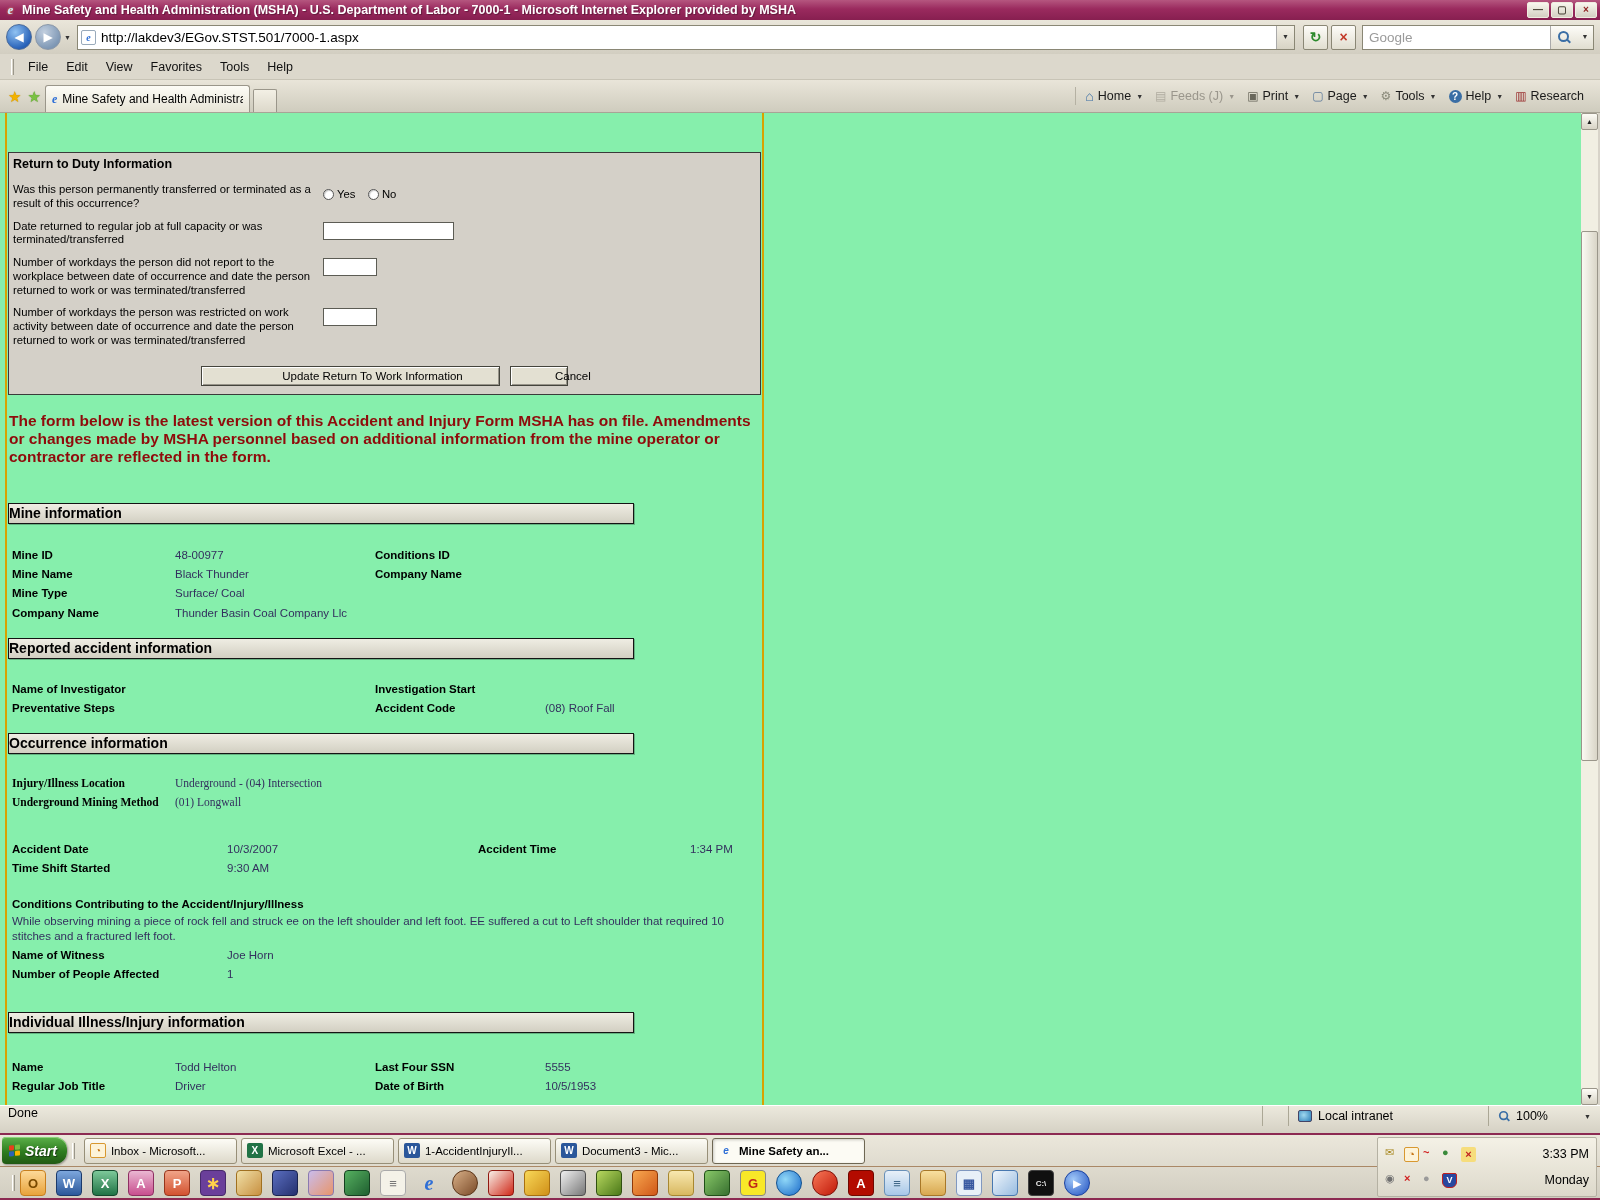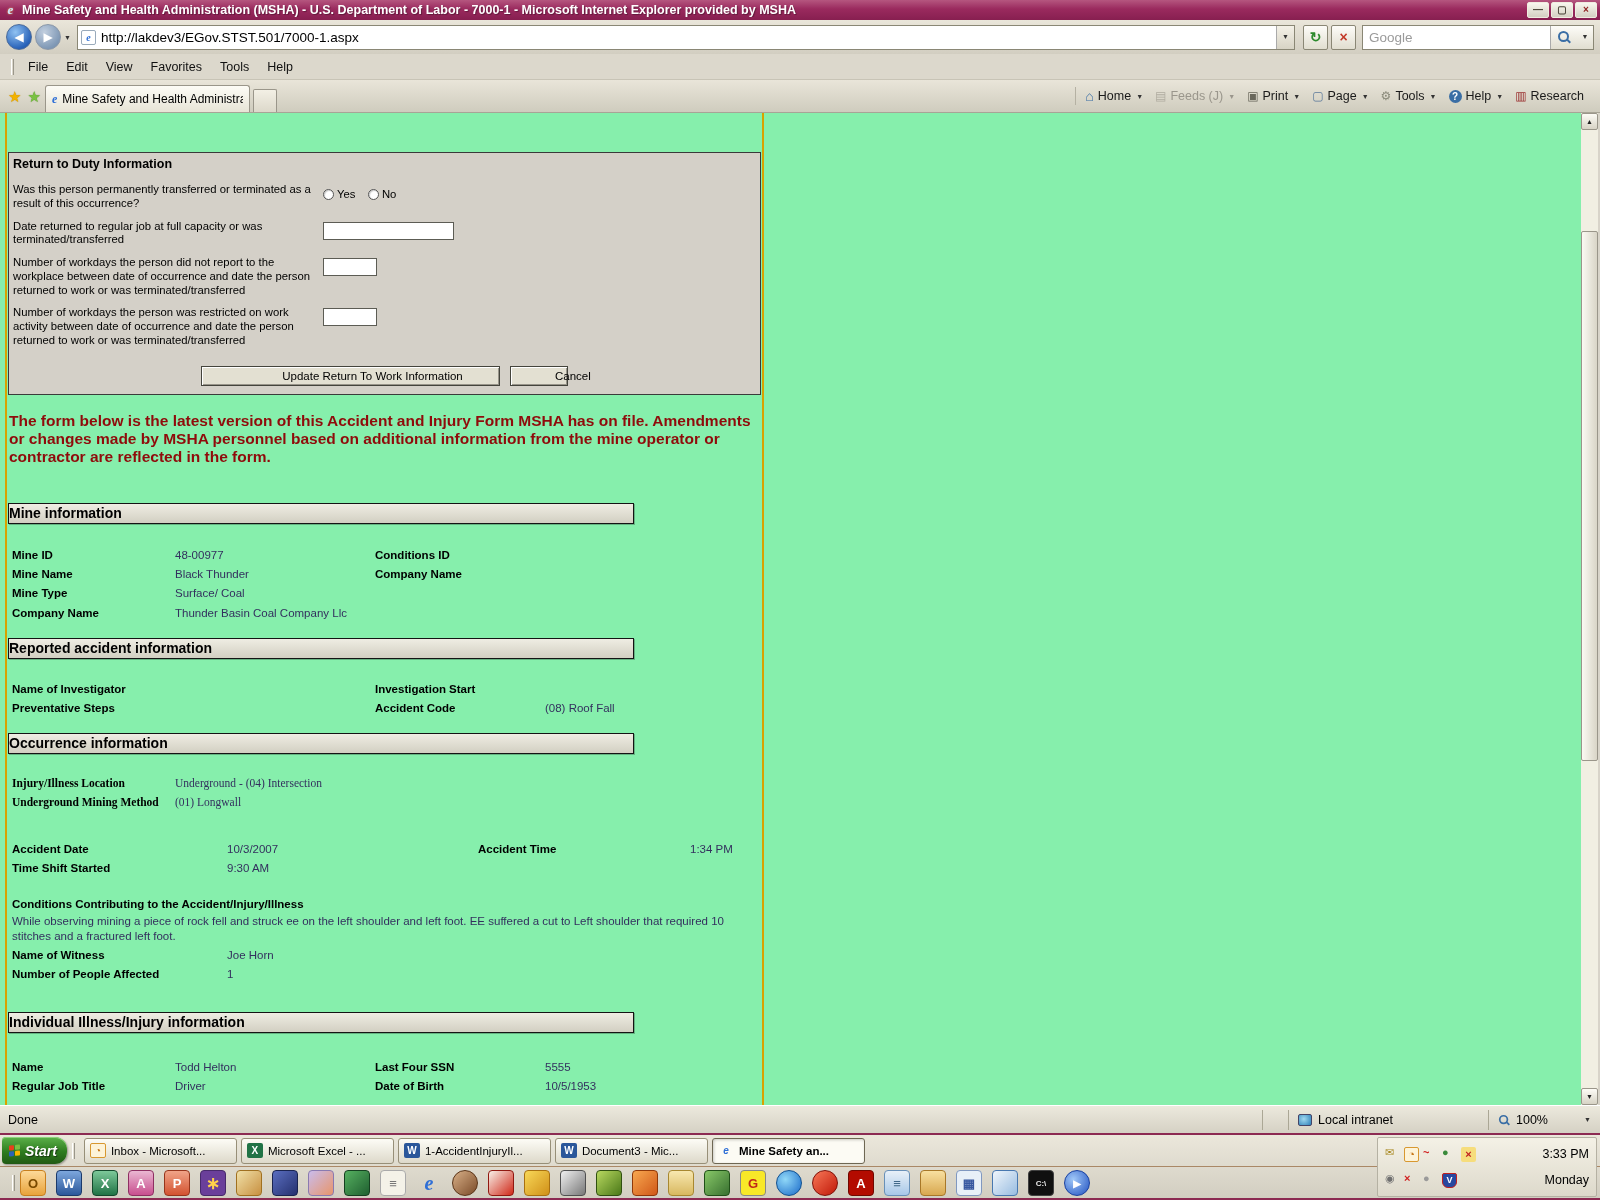--- a/index.html
+++ b/index.html
@@ -147,21 +147,21 @@
   
   .vscroll { position:absolute; left:1581px; top:113px; width:17px; height:992px; background:#f1efe2; }
   .sarrow { position:absolute; left:0; width:17px; height:17px; background:linear-gradient(#fdfcf6,#d7d3c5); border:1px solid #9a968a; border-radius:2px; font-size:7px; text-align:center; line-height:15px; color:#222; }
   .sa-up { top:0; } .sa-down { bottom:0; }
   .sthumb { position:absolute; left:0; top:118px; width:17px; height:530px; background:linear-gradient(90deg,#fbfaf3,#d9d5c7); border:1px solid #9a968a; border-radius:2px; }
 
   
   .statusbar {
     position:absolute; top:1105px; left:0; width:1600px; height:28px;
     background:linear-gradient(#ece9dd,#d5d1c4); border-top:1px solid #fff;
-    display:flex; align-items:center; font-size:12.5px;
+    display:flex; align-items:flex-start; font-size:12.5px;
   }
   .sb-done { flex:1; padding-left:8px; }
   .sb-cell { border-left:1px solid #aba795; height:20px; display:flex; align-items:center; padding:0 9px; gap:6px; }
   .sb-empty { width:26px; }
   .zone-ico { width:14px; height:12px; border:1px solid #446; background:radial-gradient(circle at 40% 40%,#9fd8ef,#2d7fb8); border-radius:2px; }
   .sb-zoom { width:112px; }
   .mag.small { transform:scale(0.85); }
   .sb-zoom .caret { margin-left:auto; }
 
   

